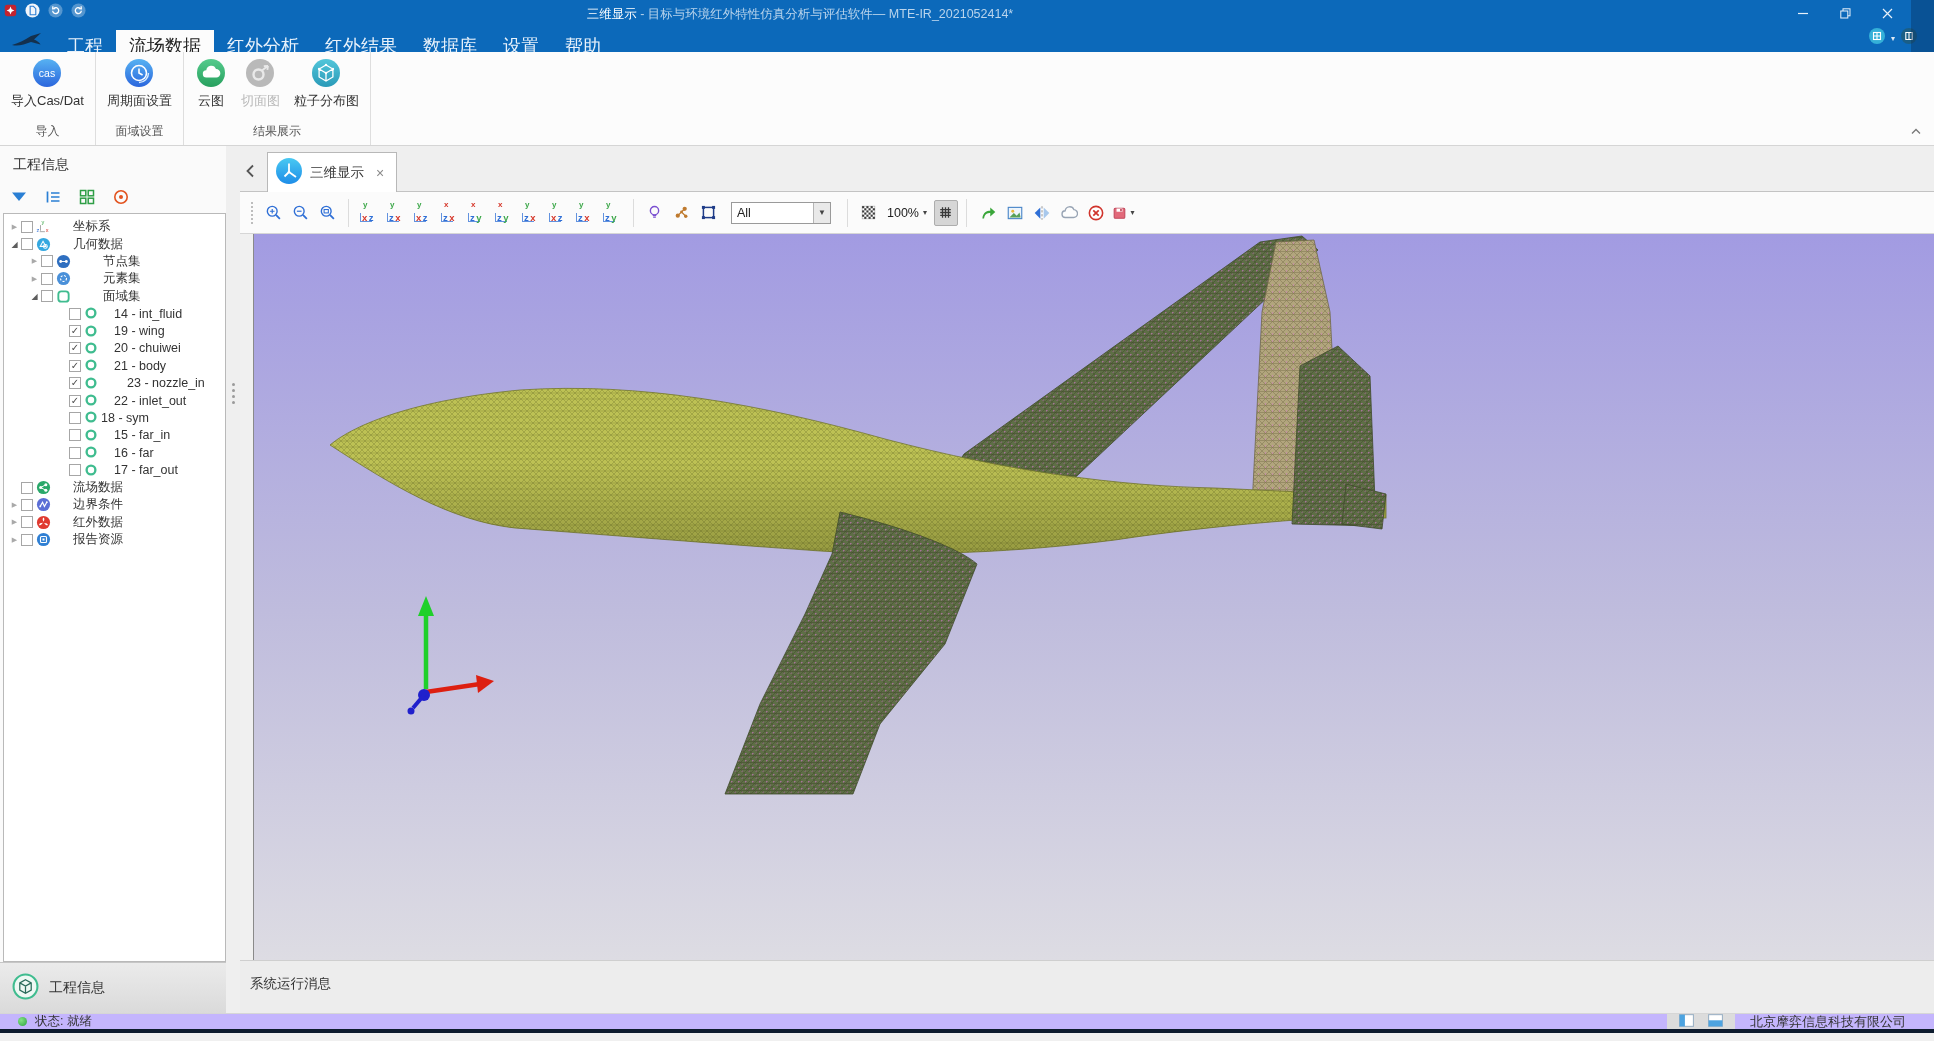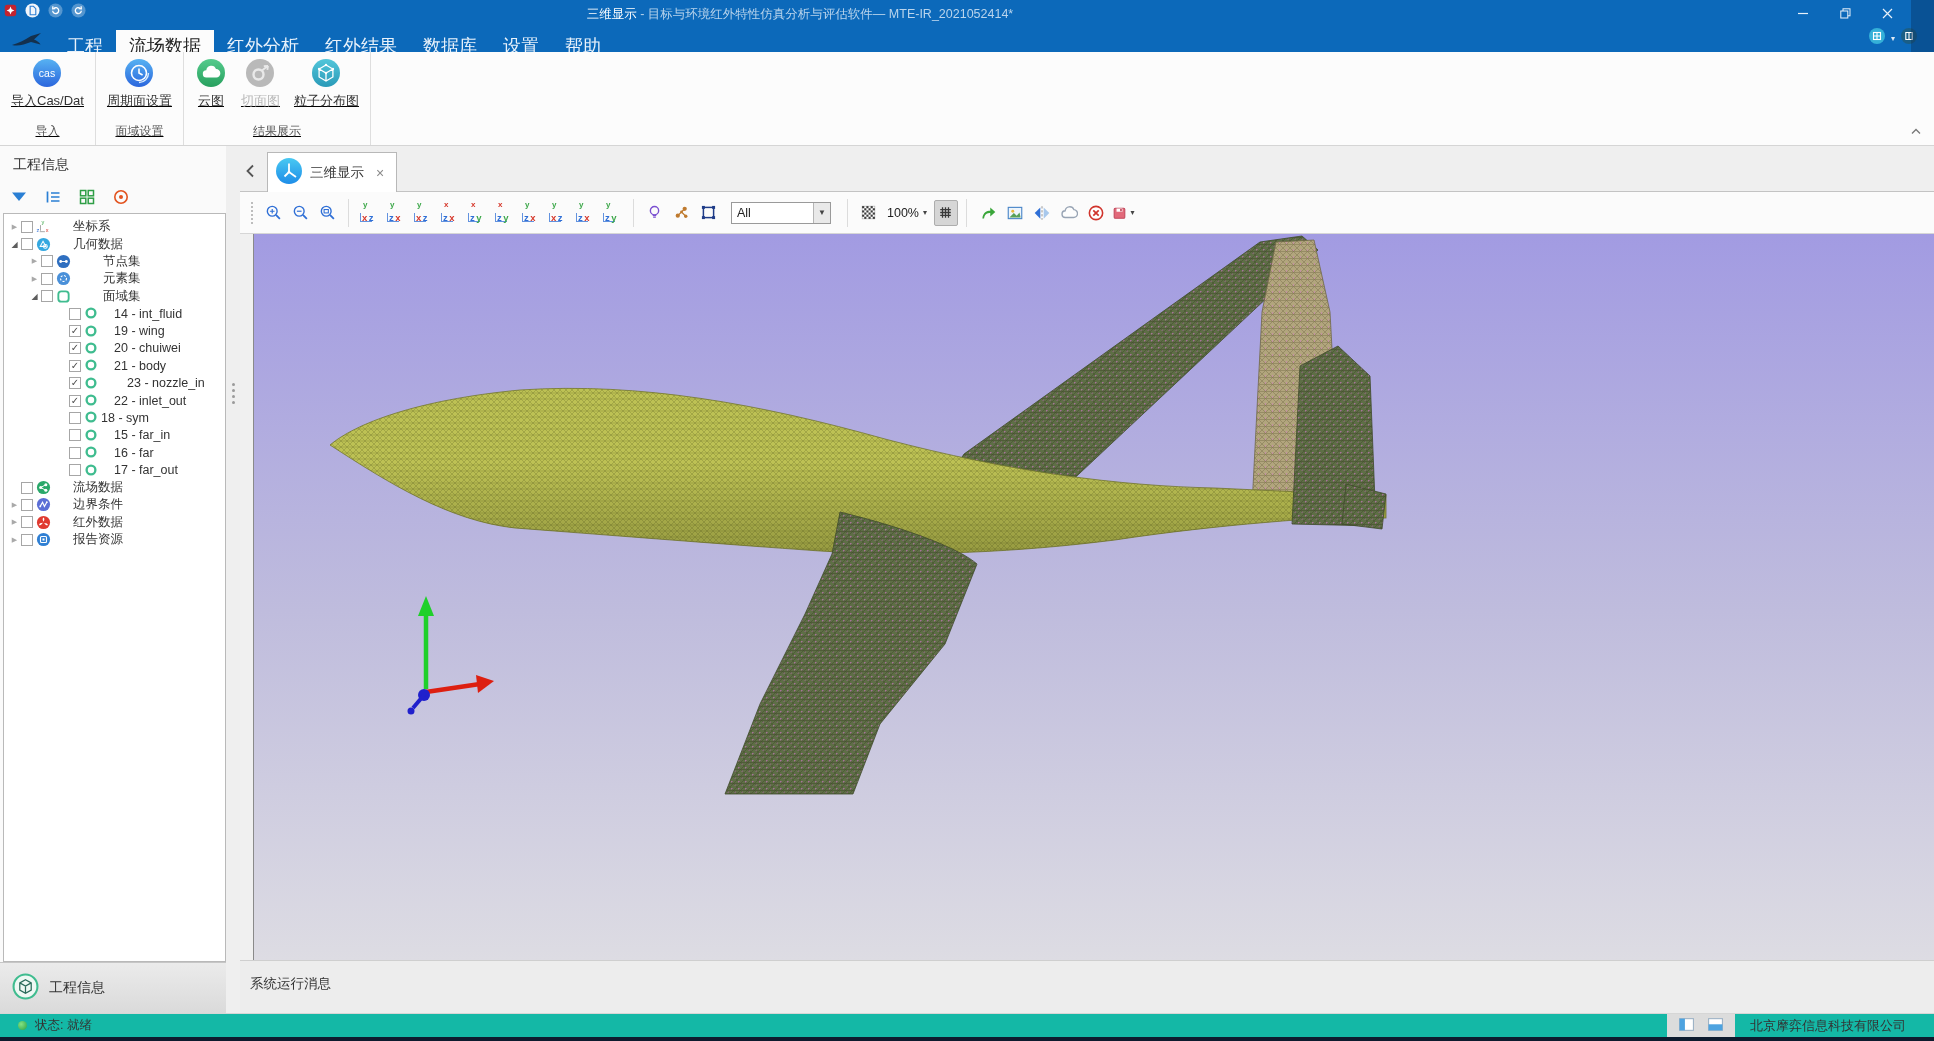--- a/index.html
+++ b/index.html
@@ -21,21 +21,21 @@
   
   .menurow { height:26px; background:#0c69ba; display:flex; align-items:flex-end;
     padding-left:10px; position:relative; }
   .logo { width:44px; display:flex; align-items:flex-end; margin-bottom:3px; }
   .menu-item { padding:4px 13px 3px; height:22px; color:#e9f2fb; font-size:18px; cursor:default; }
   .menu-item.active { background:#fcfcfc; color:#222; }
   .menurow-right { position:absolute; right:16px; bottom:3px; display:flex; align-items:center; gap:5px; }
 
   
   .ribbon { height:94px; background:#fcfcfc; border-bottom:1px solid #d5d5d5;
-    display:flex; position:relative;text-decoration:underline; }
+    display:flex; position:relative; }
   .rgroup { display:flex; flex-direction:column; border-right:1px solid #dedede; }
   .ritems { display:flex; flex:1; padding:5px 4px 0; }
   .ritem { display:flex; flex-direction:column; align-items:center; padding:0 7px; }
   .ritem .rlabel { font-size:13px; color:#333; margin-top:3px; white-space:nowrap; }
   .ritem.disabled .rlabel { color:#b8b8b8; }
   .rglabel { text-align:center; font-size:12px; color:#555; padding:3px 0 5px; }
   .ribbon-collapse { position:absolute; right:12px; bottom:6px; }
 
   
   .main { display:flex; height:867px; }
@@ -91,21 +91,21 @@
     border-left:1.5px solid #2f6fd6; border-bottom:1.5px solid #2f6fd6; opacity:.75; }
 
   .viewport { flex:1; margin-left:13px; border-left:1px solid #8a8a8a; position:relative;
     background:linear-gradient(180deg,#a29be2 0%,#bfbcdd 52%,#dddce3 100%); overflow:hidden; }
   .viewport svg.scene { position:absolute; left:0; top:0; }
 
   .messagebar { height:53px; background:#ededed; border-top:1px solid #cfcfcf;
     font-size:13.5px; color:#333; padding:14px 0 0 10px; }
 
   
-  .statusbar { height:24px; background:#14b8a6; border-top:1px solid #d6d6d6;
+  .statusbar { height:16px; background:#c4b5fd; border-top:1px solid #d6d6d6;
     display:flex; align-items:center; font-size:12.5px; color:#333; position:relative; }
   .sdot { width:9px; height:9px; border-radius:50%; margin:0 8px 0 18px;
     background:radial-gradient(circle at 35% 35%,#83e283,#2da341); }
   .sright { position:absolute; right:0; top:0; bottom:0; display:flex; align-items:center; }
   .stoggles { background:#dcdcdc; height:100%; display:flex; align-items:center;
     padding:0 11px; gap:12px; margin-right:15px; }
   .company { margin-right:28px; font-size:13px; }
   .bottomstrip { height:4px; background:#0d1b2e; }
   .hidden-defs { position:absolute; width:0; height:0; }
 </style>

